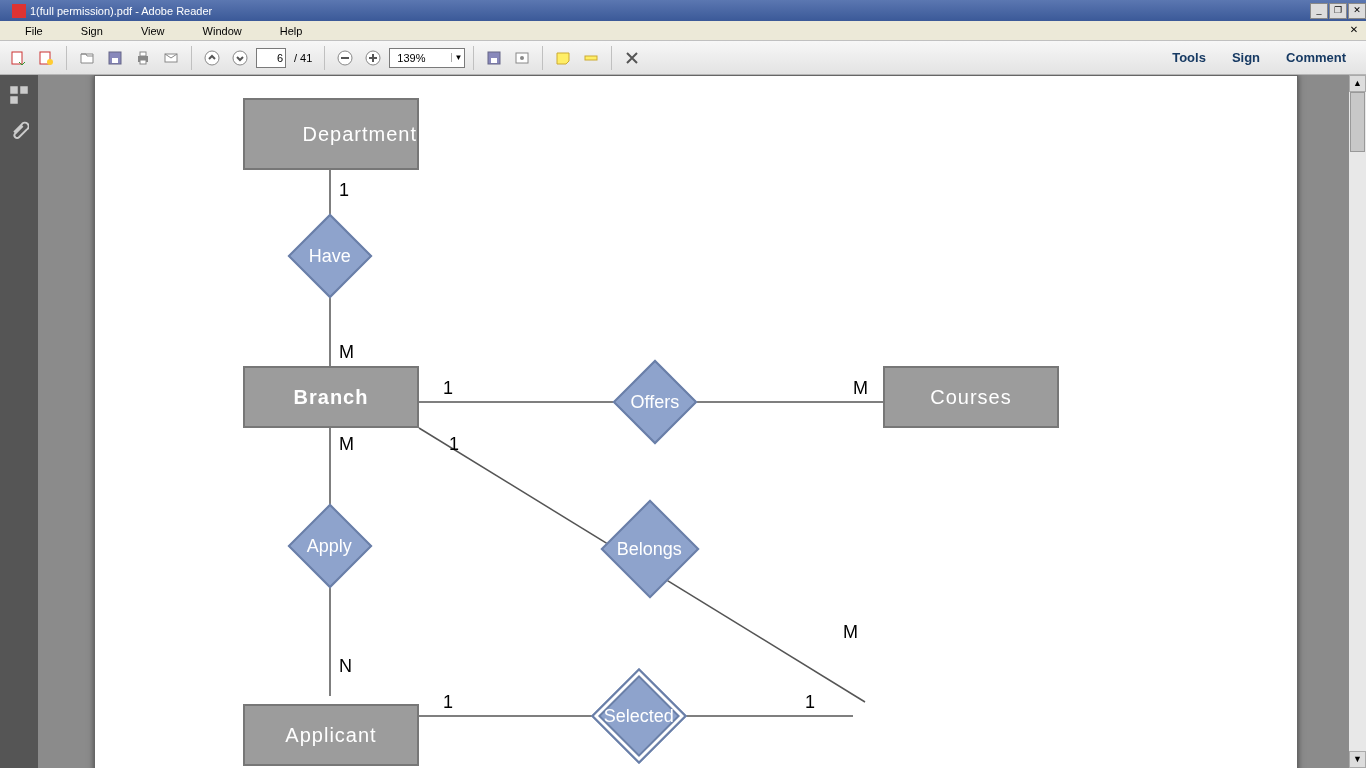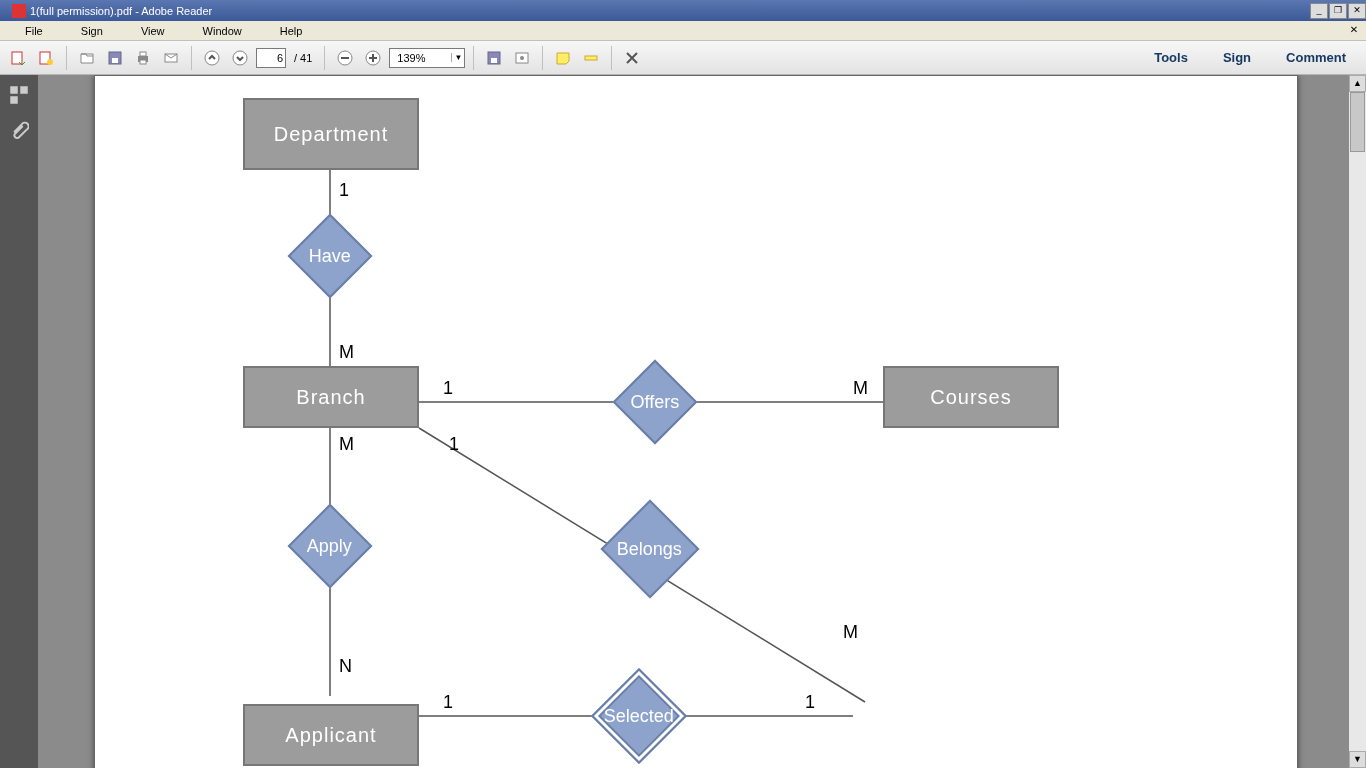--- a/index.html
+++ b/index.html
@@ -19,21 +19,21 @@
 
 .toolbar { height: 34px; background: linear-gradient(#f7f7f7, #e3e3e3); border-bottom: 1px solid #b5b5b5; display: flex; align-items: center; padding: 0 6px; gap: 4px; }
 .tbtn { width: 24px; height: 24px; border: 1px solid transparent; border-radius: 2px; display: flex; align-items: center; justify-content: center; cursor: pointer; }
 .tbtn svg { width: 16px; height: 16px; }
 .tsep { width: 1px; height: 24px; background: #c0c0c0; margin: 0 4px; }
 .page-input { width: 30px; height: 20px; font-size: 11px; text-align: right; padding-right: 2px; border: 1px solid #7a7a7a; }
 .page-total { font-size: 11px; margin: 0 4px; }
 .zoom-box { display: flex; align-items: center; border: 1px solid #7a7a7a; height: 20px; background: #fff; gap: 19px; }
 .zoom-box input { width: 42px; border: none; font-size: 11px; text-align: center; outline: none; }
 .zoom-box .dd { width: 13px; border-left: 1px solid #aaa; font-size: 8px; text-align: center; }
-.toolbar-right { margin-left: auto; display: flex; gap: 35px; padding-right: 14px; }
+.toolbar-right { margin-left: auto; display: flex; gap: 26px; padding-right: 14px; }
 .toolbar-right span { color: #173a63; font-size: 13px; font-weight: 600; cursor: pointer; }
 
 
 .leftbar { position: absolute; left: 0; top: 75px; bottom: 0; width: 38px; background: #555; display: flex; flex-direction: column; align-items: center; padding-top: 10px; gap: 16px; }
 .leftbar .lb { width: 20px; height: 20px; color: #ccc; }
 
 
 .docarea { position: absolute; left: 38px; right: 17px; top: 75px; bottom: 0; background: #8b8b8b; overflow: hidden; }
 .page { position: absolute; left: 56px; top: 0; width: 1204px; height: 768px; background: #fff; border: 1px solid #666; box-shadow: 0 0 6px rgba(0,0,0,.5); }
 
@@ -201,24 +201,24 @@
   <div class="page">
     <div class="er">
       <svg class="lines">
         <line x1="235" y1="94" x2="235" y2="316"></line>
         <line x1="324" y1="326" x2="788" y2="326"></line>
         <line x1="235" y1="352" x2="235" y2="620"></line>
         <line x1="324" y1="352" x2="770" y2="626"></line>
         <line x1="324" y1="640" x2="758" y2="640"></line>
       </svg>
 
-      <div class="entity" style="left:148px;top:22px;width:176px;height:72px;">
+      <div class="entity" style="left:148px;top:22px;width:176px;height:72px;justify-content:flex-end;">
           <span>Department</span>
         </div>
-      <div class="entity" style="left:148px;top:290px;width:176px;height:62px;">
+      <div class="entity" style="left:148px;top:290px;width:176px;height:62px;font-weight:bold;">
           <span>Branch</span>
         </div>
       <div class="entity" style="left:788px;top:290px;width:176px;height:62px;">
           <span>Courses</span>
         </div>
       <div class="entity" style="left:148px;top:608px;width:176px;height:62px;margin-top:20px;">
           <span>Applicant</span>
         </div>
 
       <div class="diamond" style="left:205px;top:150px;width:60px;height:60px;">

